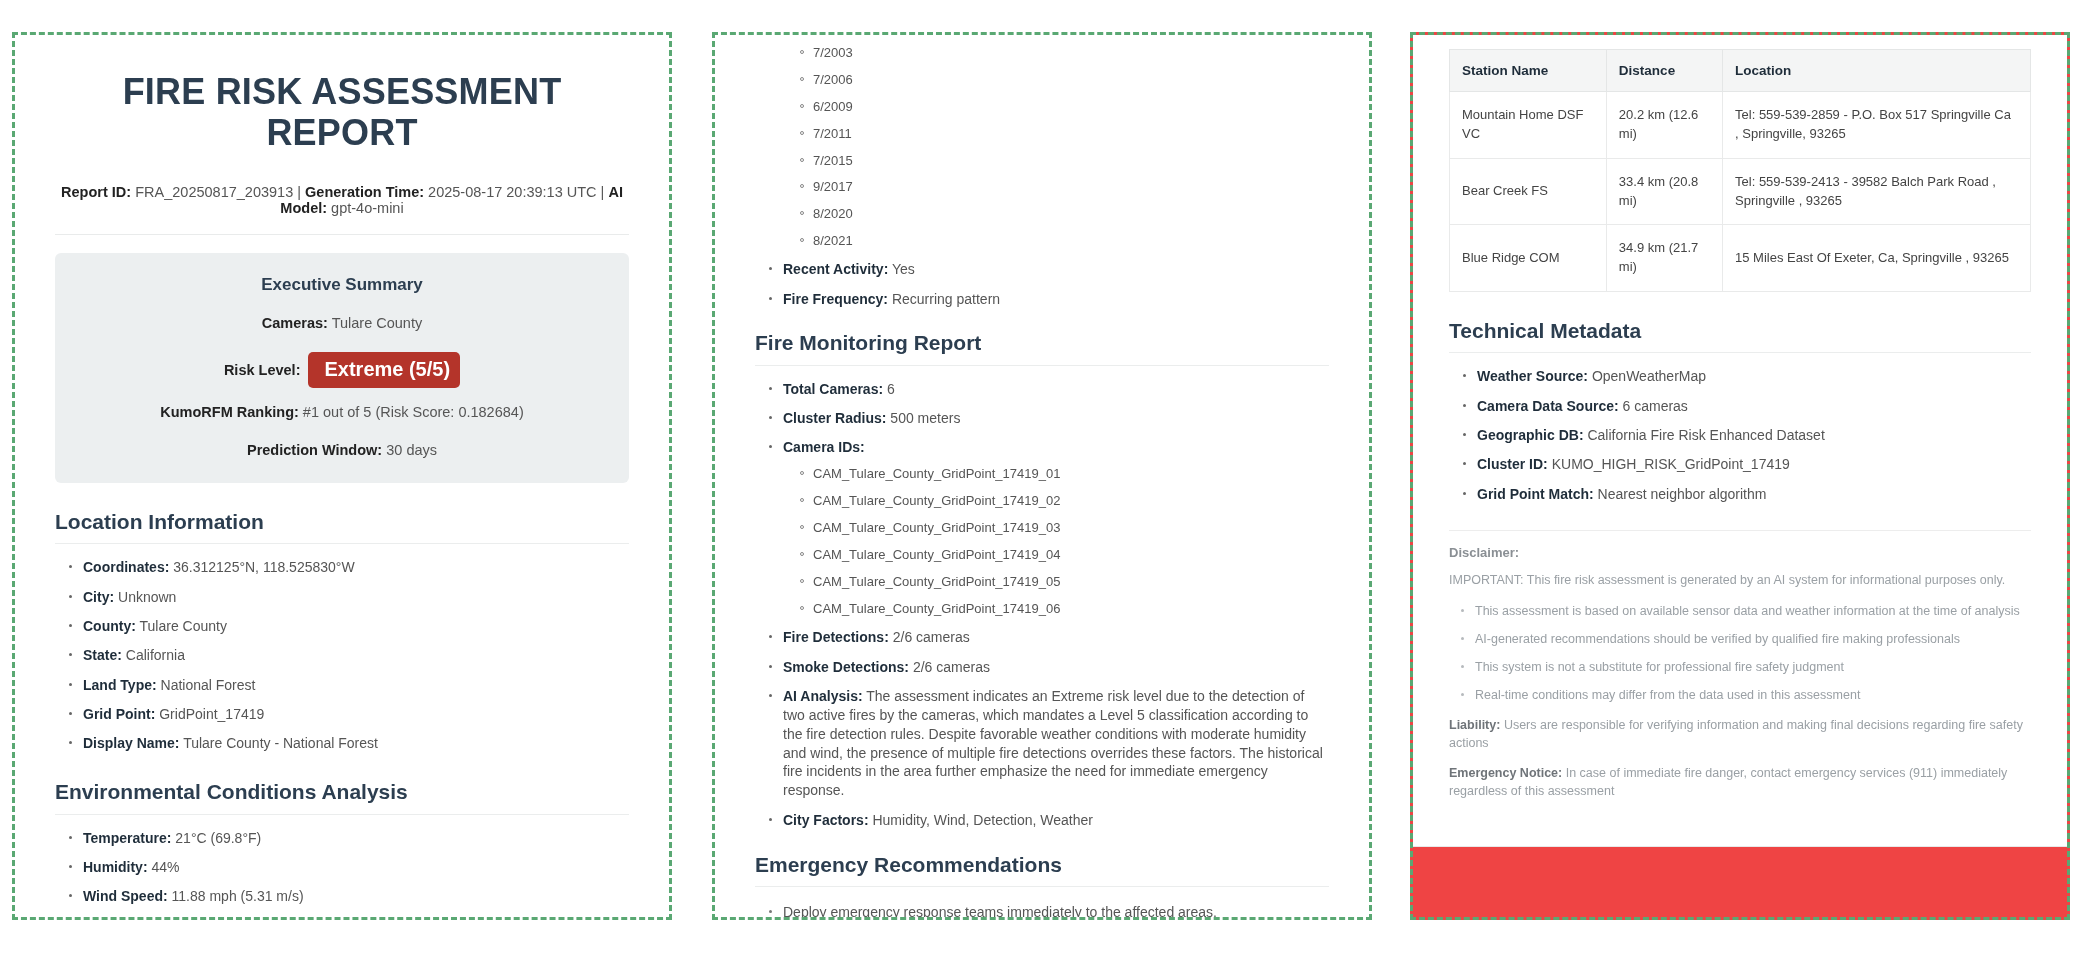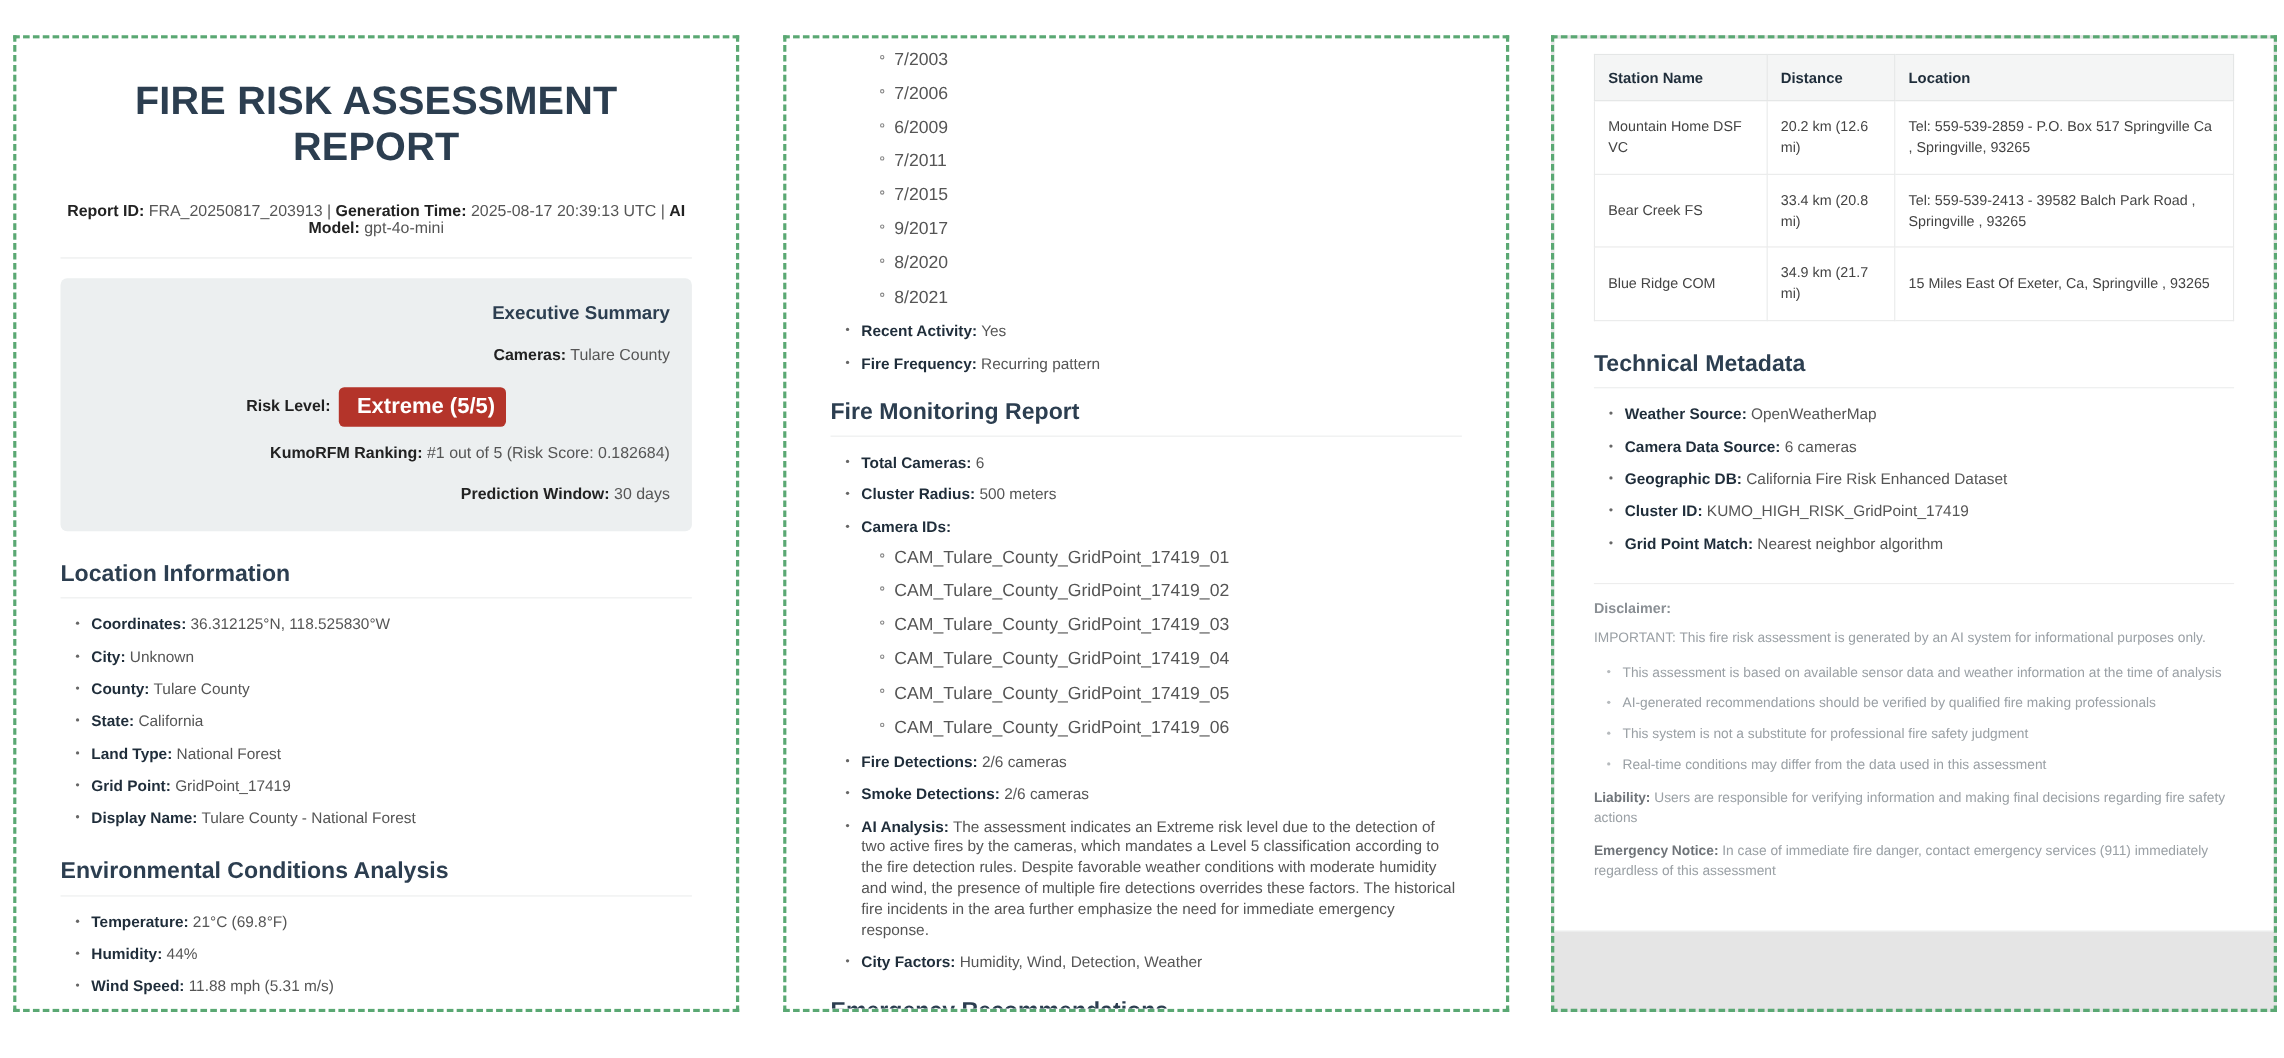--- a/index.html
+++ b/index.html
@@ -25,21 +25,21 @@
   }
   .col {
     position: relative;
     box-sizing: border-box;
     border: 3px dashed #5aa873;
     background: #ffffff;
     overflow: hidden;
   }
   .col-1 { position:absolute; left: 12px;   top: 32px; width: 660px; height: 888px; }
   .col-2 { position:absolute; left: 712px;  top: 32px; width: 660px; height: 888px; }
-  .col-3 { position:absolute; left: 1410px; top: 32px; width: 660px; height: 888px; background:#e5e5e5; }
+  .col-3 { position:absolute; left: 1410px; top: 32px; width: 660px; height: 888px; background:#ef4444; }
 
   .sheet {
     background: #ffffff;
     box-sizing: border-box;
     height: 100%;
     width: 100%;
     padding: 0 40px;
     overflow: hidden;
   }
   .col-3 .sheet {
@@ -70,21 +70,21 @@
     border-top: 1px solid #e9ebeb;
     margin: 18px 0 0 0;
   }
 
   
   .exec-box {
     background: #eceff0;
     border-radius: 6px;
     margin: 18px 0 0 0;
     padding: 18px 20px 22px 20px;
-    text-align: right;
+    text-align: center;
   }
   .exec-title {
     font-size: 17px;
     font-weight: 700;
     color: #2c3e50;
     margin: 4px 0 20px 0;
   }
   .exec-row {
     font-size: 14.5px;
     color: #555;
@@ -146,21 +146,21 @@
     width: 3px; height: 3px;
     background: #666;
     border-radius: 50%;
   }
   ul.kv > li b { color: #1f2d3a; font-weight: 700; }
 
   ul.sub {
     list-style: none;
     margin: 9px 0 0 0;
     padding: 0 0 0 16px;
-    font-size: 16px;
+    font-size: 13px;
     color: #555;
   }
   ul.sub > li {
     position: relative;
     padding: 0 0 0 14px;
     margin: 0 0 10px 0;
     line-height: 1.3;
   }
   ul.sub > li::before {
     content: "";

